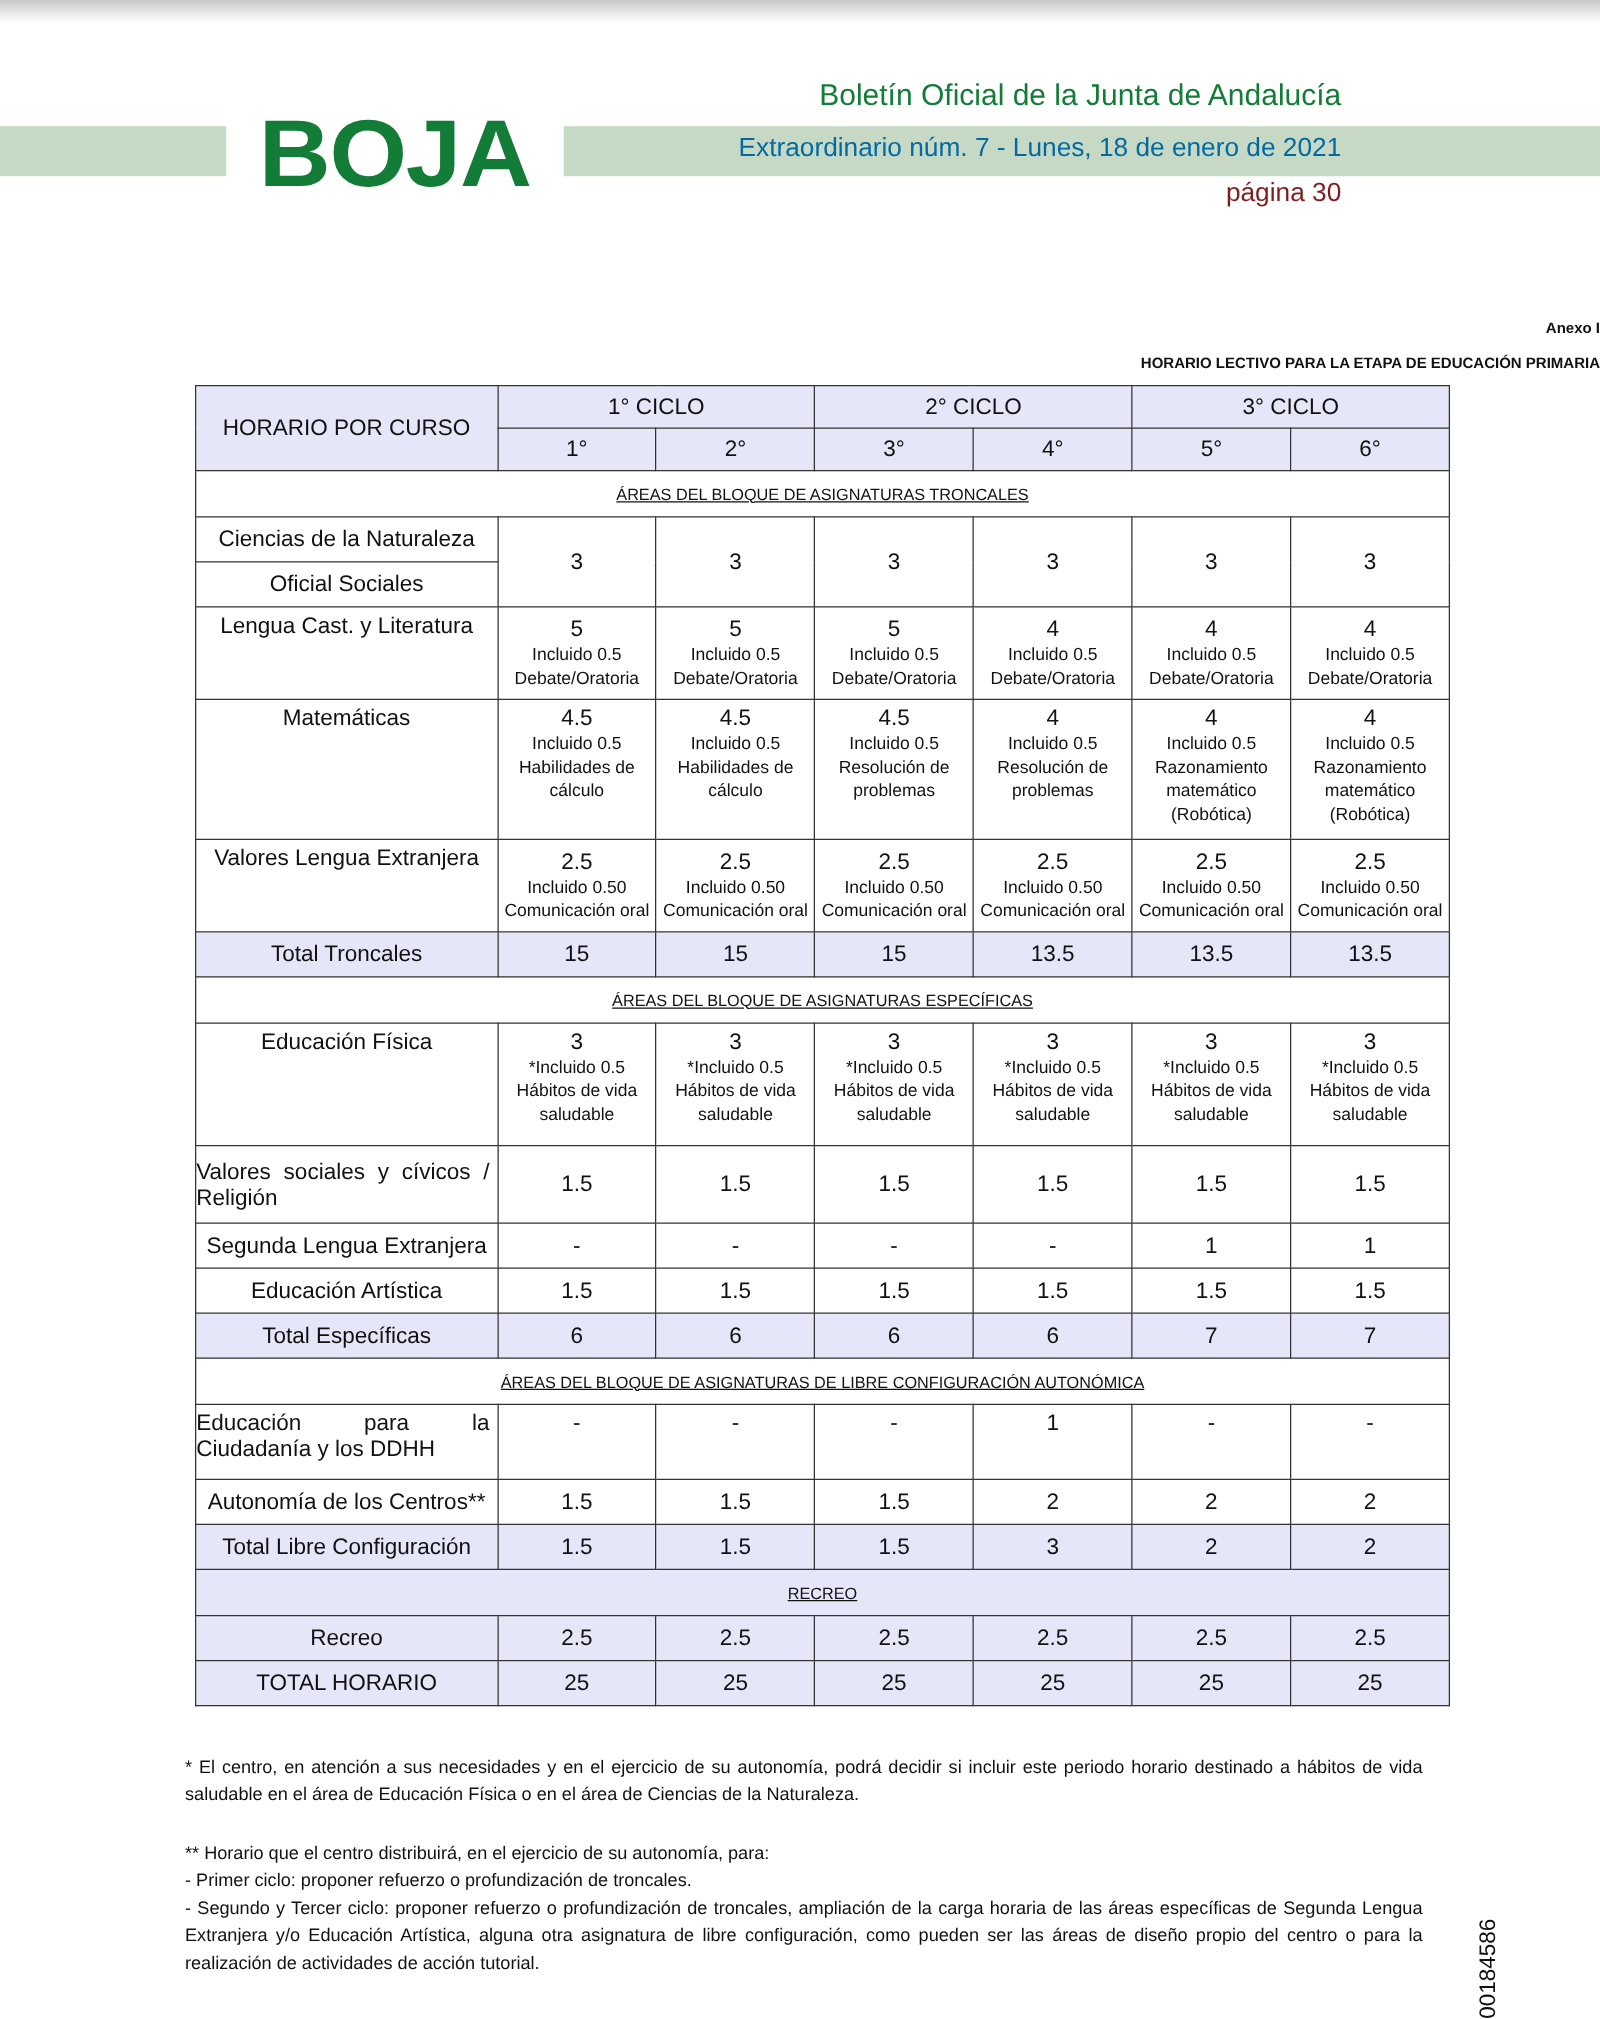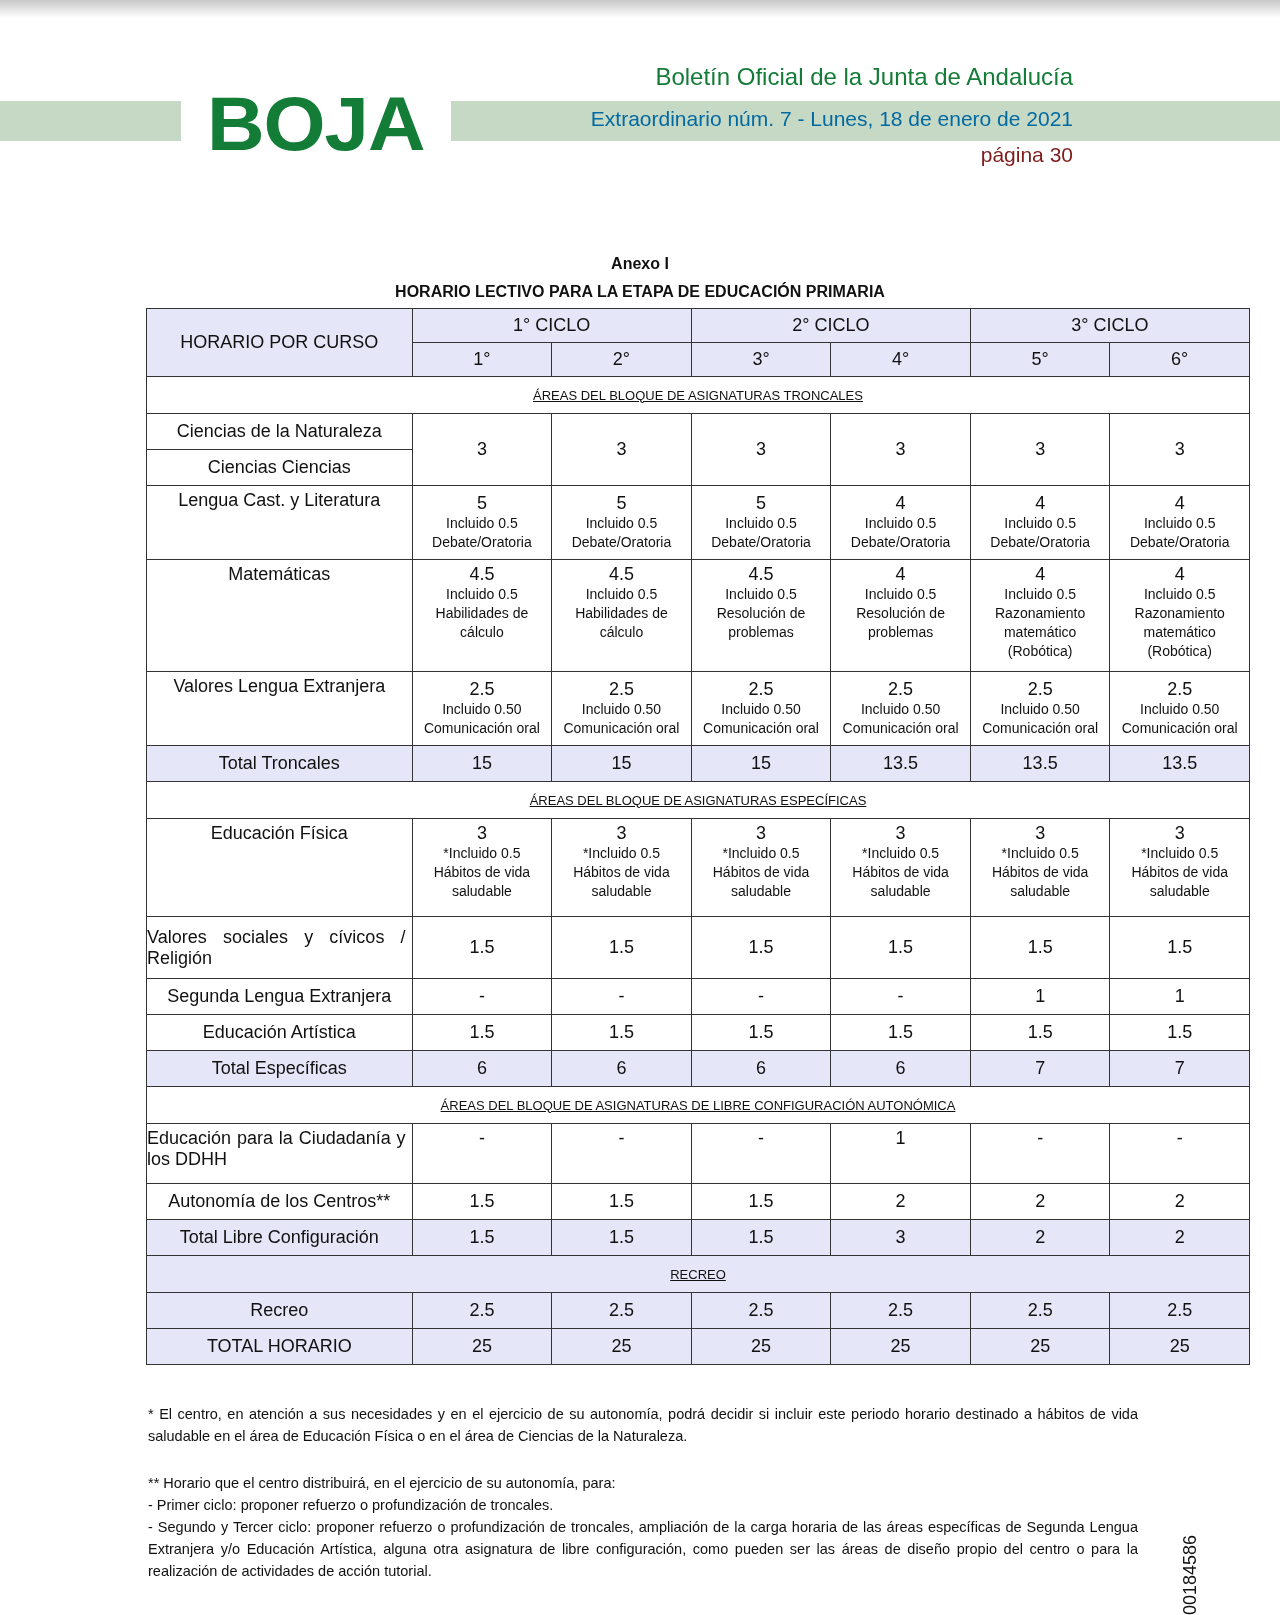--- a/index.html
+++ b/index.html
@@ -22,27 +22,27 @@
   .hdr-title {
     position: absolute; right: 207px; top: 63px; font-size: 24px; color: #137c37;
   }
   .hdr-sub {
     position: absolute; right: 207px; top: 107px; font-size: 21px; color: #0369a1;
   }
   .hdr-page {
     position: absolute; right: 207px; top: 143px; font-size: 21px; color: #7f1d1d;
   }
   .annex {
-    position: absolute; left: 0; width: 1280px; text-align: center;
-    font-weight: bold; font-size: 16px; color: #111;
+    position: absolute; left: 0; width: 1280px; text-align: right;
+    font-weight: bold; font-size: 12px; color: #111;
   }
   .annex.a1 { top: 255px; }
   .annex.a2 { top: 283px; }
   table.sched {
-    position: absolute; left: 146px; top: 308px; width: 1104px;
+    position: absolute; left: 156px; top: 308px; width: 1004px;
     border-collapse: collapse; font-size: 18px;
     font-family: "Liberation Sans", sans-serif;
     border-radius: 12px;
   }
   table.sched td, table.sched th {
     border: 1.5px solid #333; padding: 0; text-align: center; vertical-align: middle;
     font-weight: normal;
   }
   .hd { background: #e5e6f8; }
   td.lbl { text-align: left; padding-left: 6px; }
@@ -111,21 +111,21 @@
   <tr style="height:36px">
     <td class="lbl">Ciencias de la Naturaleza</td>
     <td rowspan="2" class="num">3</td>
     <td rowspan="2" class="num">3</td>
     <td rowspan="2" class="num">3</td>
     <td rowspan="2" class="num">3</td>
     <td rowspan="2" class="num">3</td>
     <td rowspan="2" class="num">3</td>
   </tr>
   <tr style="height:36px">
-    <td class="lbl">Ciencias Ciencias</td>
+    <td class="lbl">Oficial Sociales</td>
   </tr>
 
   <tr style="height:74px">
     <td class="lbl cell-top">Lengua Cast. y Literatura</td>
     <td><span class="num">5</span><span class="note">Incluido 0.5</span><span class="note">Debate/Oratoria</span></td>
     <td><span class="num">5</span><span class="note">Incluido 0.5</span><span class="note">Debate/Oratoria</span></td>
     <td><span class="num">5</span><span class="note">Incluido 0.5</span><span class="note">Debate/Oratoria</span></td>
     <td><span class="num">4</span><span class="note">Incluido 0.5</span><span class="note">Debate/Oratoria</span></td>
     <td><span class="num">4</span><span class="note">Incluido 0.5</span><span class="note">Debate/Oratoria</span></td>
     <td><span class="num">4</span><span class="note">Incluido 0.5</span><span class="note">Debate/Oratoria</span></td>

